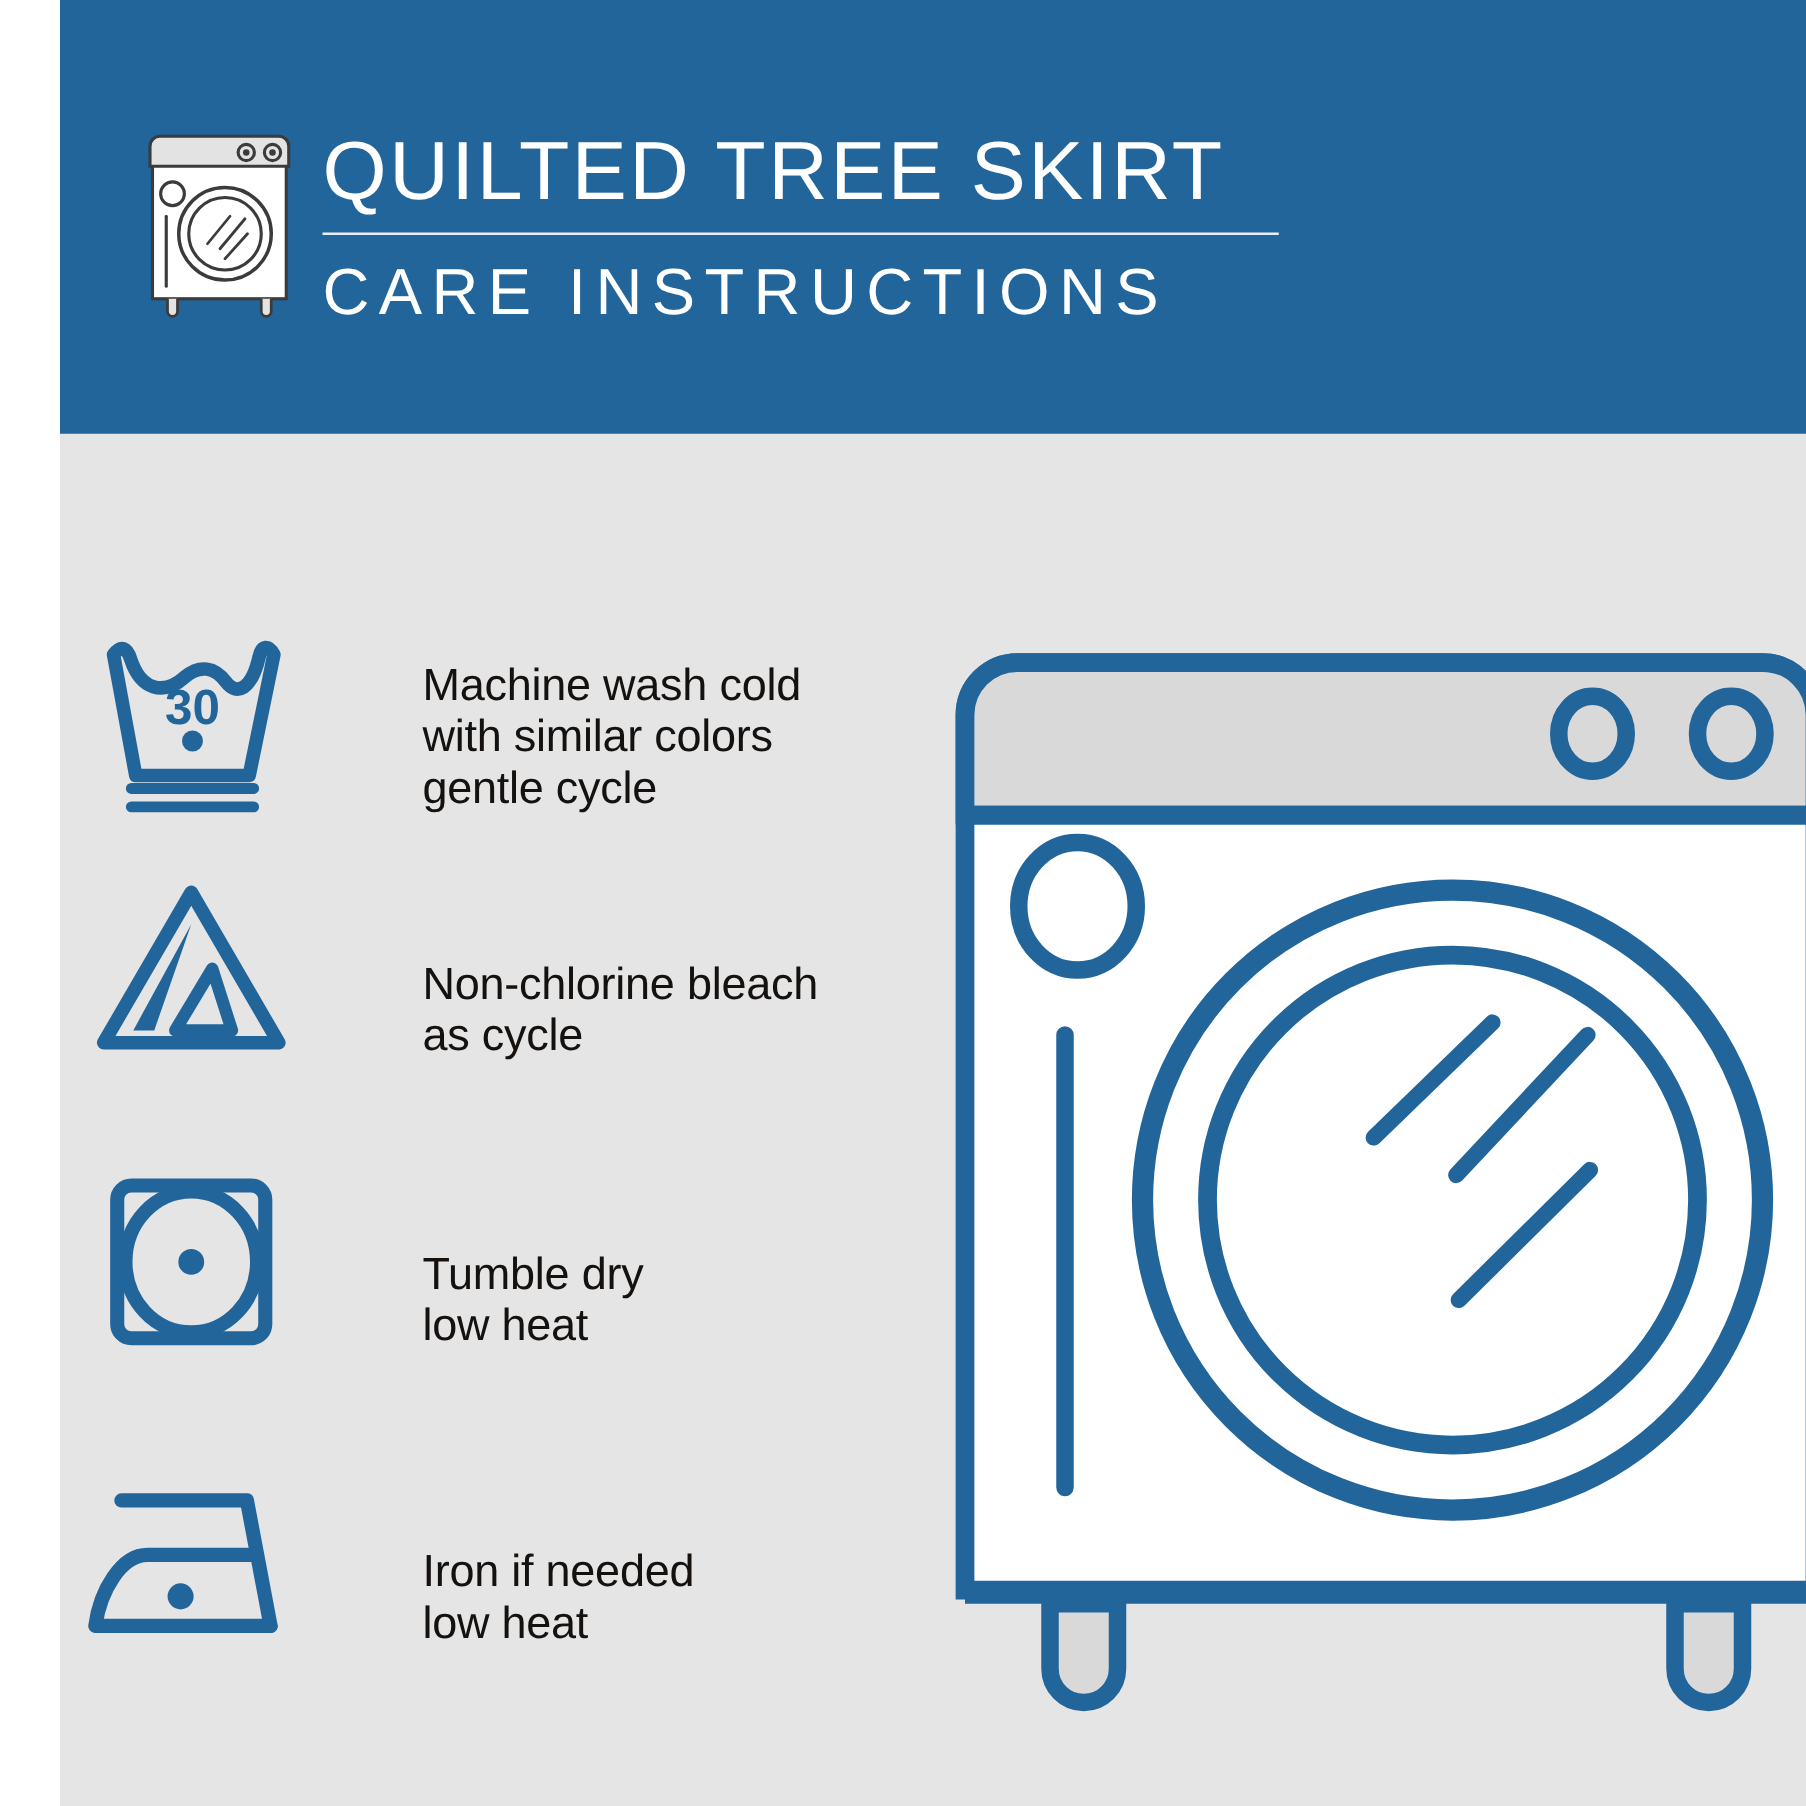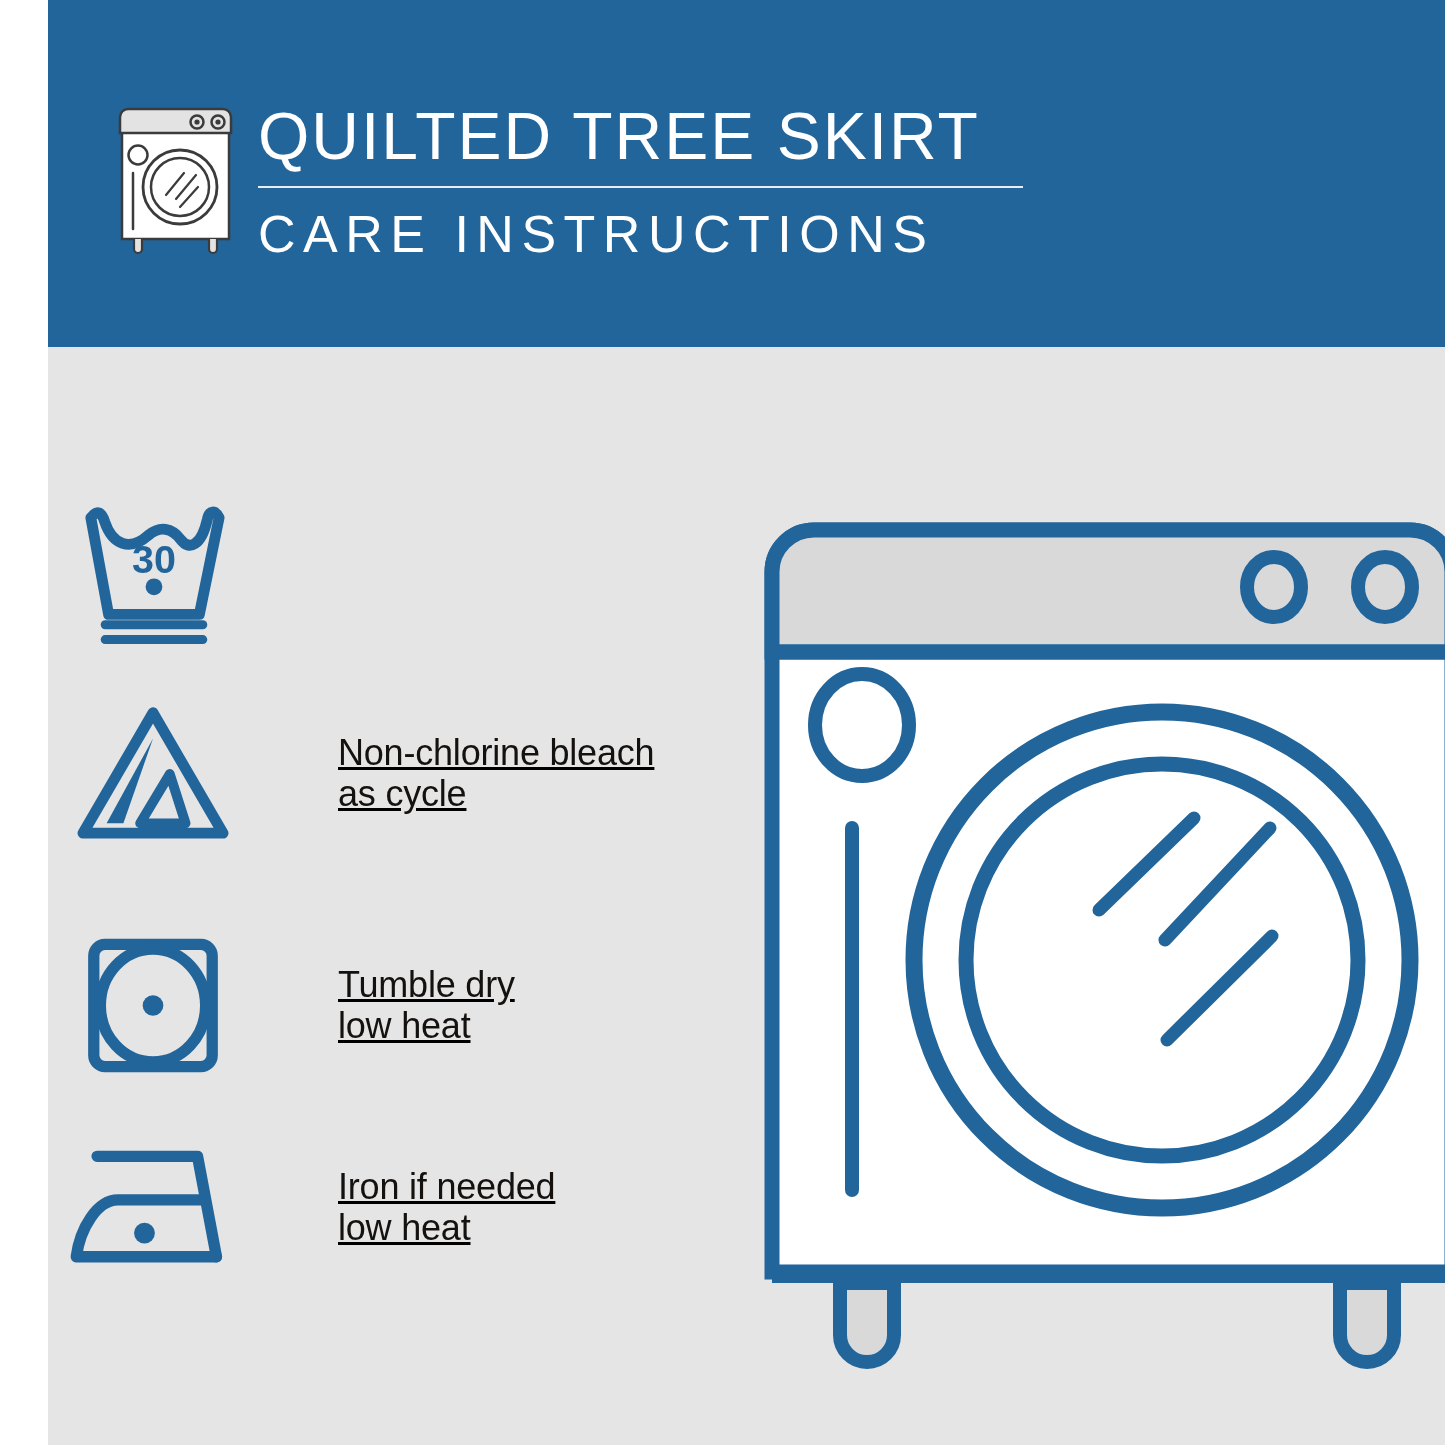--- a/index.html
+++ b/index.html
@@ -79,28 +79,27 @@
     left: 0;
     top: 440px;
     width: 700px;
   }
 
   .care-row {
     position: absolute;
     left: 0;
     width: 700px;
     display: flex;
-    align-items: center;
-    text-decoration: underline;
+    align-items: flex-end;
   }
 
   #row-0 { top: 50px;  height: 160px; }
   #row-1 { top: 258px; height: 150px; }
   #row-2 { top: 490px; height: 150px; }
-  #row-3 { top: 692px; height: 150px; }
+  #row-3 { top: 728px; height: 150px; }
 
   .care-icon {
     width: 210px;
     min-width: 210px;
     display: flex;
     align-items: center;
     justify-content: center;
   }
 
   .care-text {
@@ -175,20 +174,23 @@
                    L132 120 L40 120 Z" fill="none" stroke="#22659b" stroke-width="11" stroke-linejoin="round" stroke-linecap="round"></path>
 
           <rect x="32" y="126" width="108" height="9" rx="4.5" fill="#22659b"></rect>
           <rect x="32" y="141" width="108" height="9" rx="4.5" fill="#22659b"></rect>
 
           <text x="86" y="78" font-family="Liberation Sans, sans-serif" font-size="40" font-weight="700" fill="#22659b" text-anchor="middle">30</text>
 
           <circle cx="86" cy="92" r="8.5" fill="#22659b"></circle>
         </svg>
       </div>
+      <div class="care-text">Machine wash cold
+with similar colors
+gentle cycle</div>
     </div>
 
     <div class="care-row" id="row-1">
       <div class="care-icon">
         <svg viewBox="0 0 170 150" width="168" height="148">
 
           <path d="M85 14 L156 136 L14 136 Z" fill="none" stroke="#22659b" stroke-width="11" stroke-linejoin="round"></path>
 
           <path d="M85 40 L55 126 L38 126 Z" fill="#22659b"></path>
           <path d="M102 76 L118 126 L72 126 Z" fill="none" stroke="#22659b" stroke-width="10" stroke-linejoin="round"></path>

